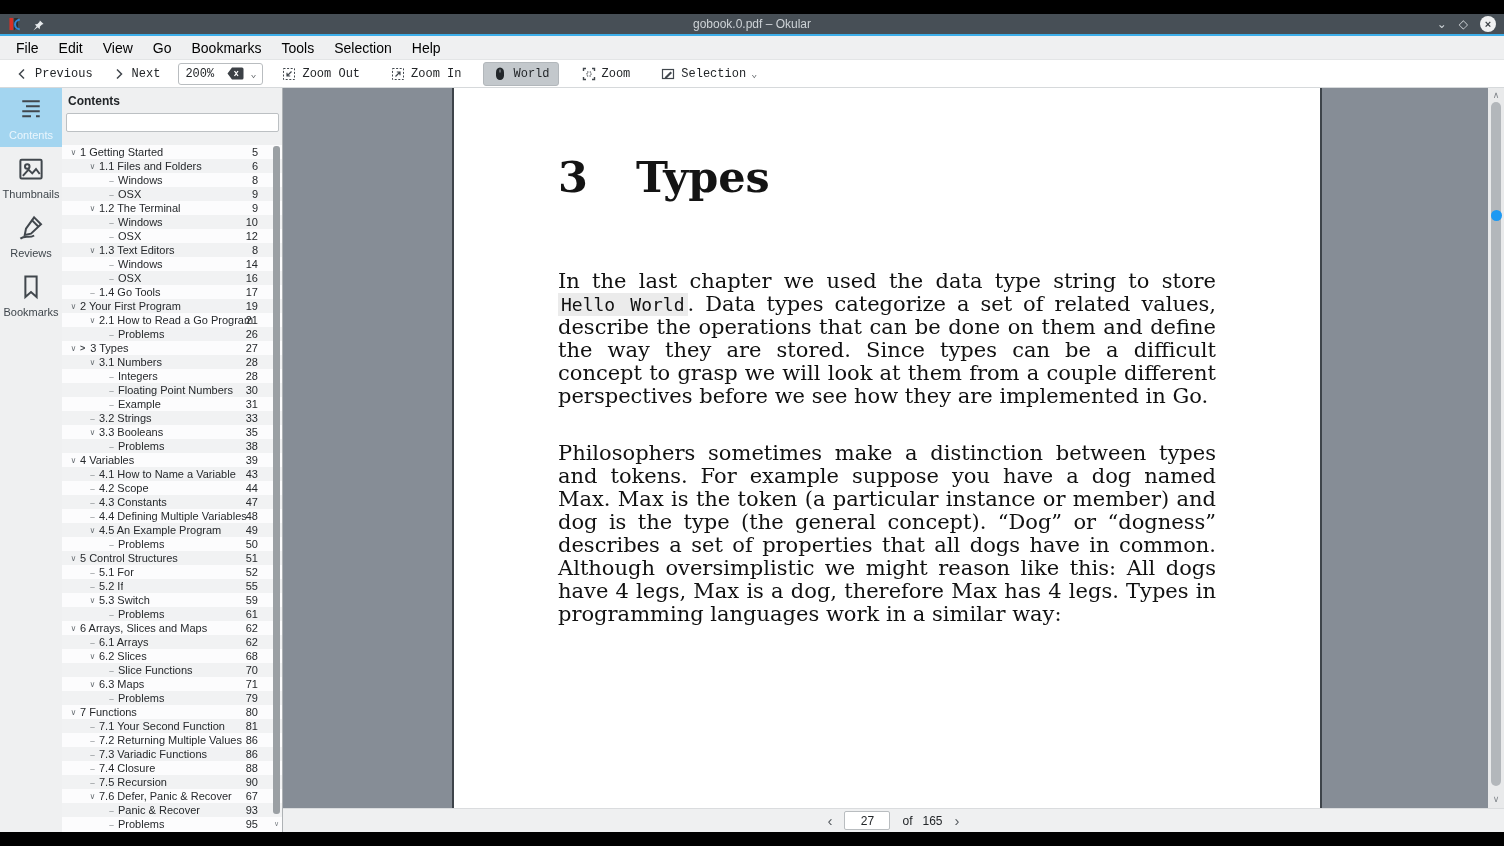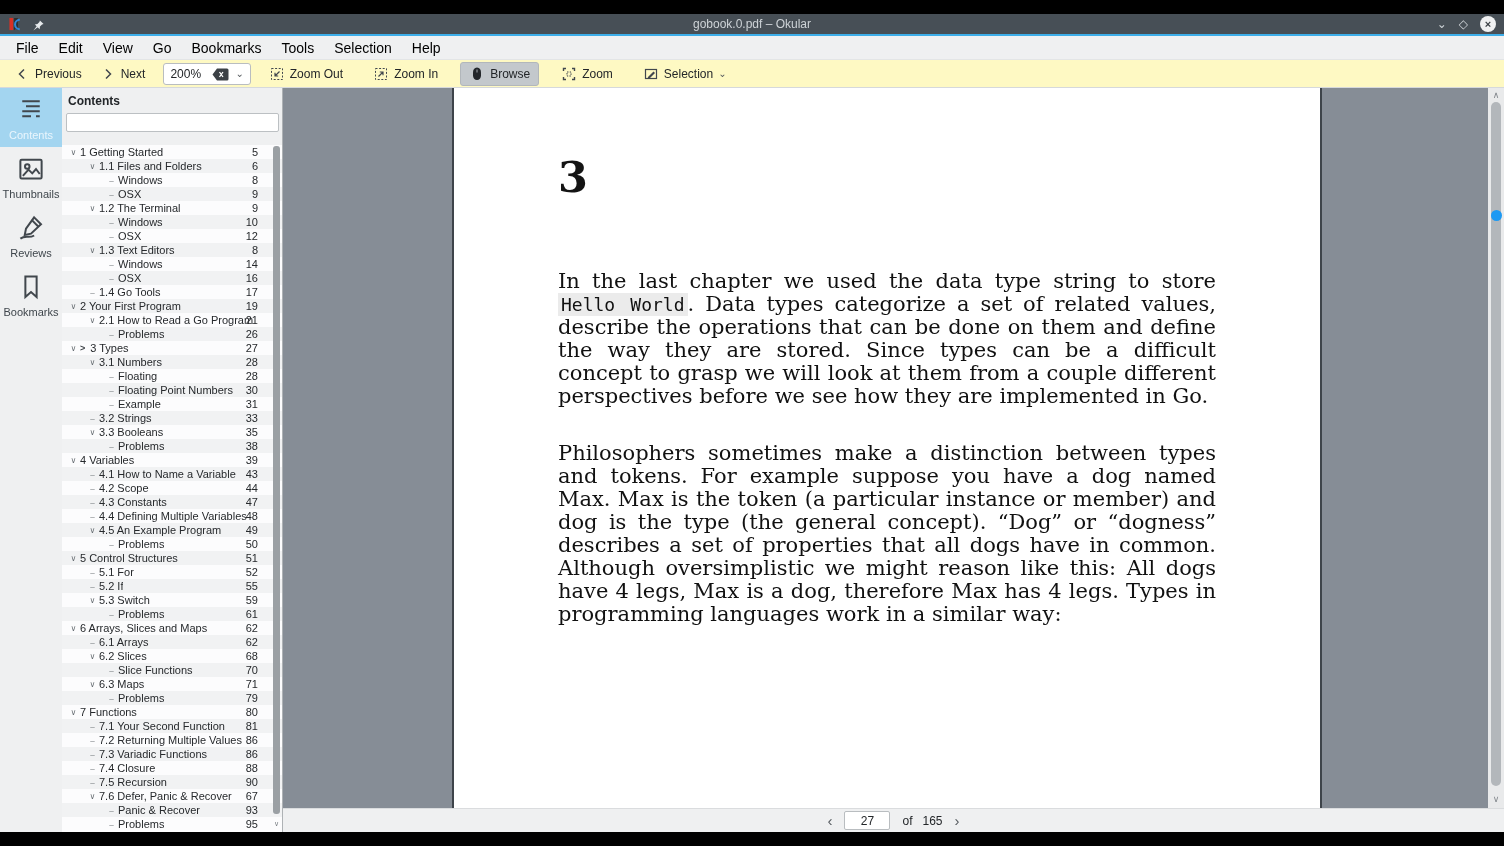--- a/index.html
+++ b/index.html
@@ -18,22 +18,22 @@
   .win-btn { color:#cdd2d6; font-size:12px; line-height:1; cursor:default; }
   .close-circle { width:16px; height:16px; border-radius:50%; background:#f0f1f2; color:#3b4045;
                   font-size:11px; font-weight:bold; display:flex; align-items:center; justify-content:center; }
 
   
   .menubar { position:absolute; left:0; top:36px; width:1504px; height:24px; background:#eff0f1;
              display:flex; align-items:center; padding-left:8px; gap:4px; border-bottom:1px solid #e3e5e6; }
   .menu-item { font-size:14px; color:#000000; padding:3px 8px; border-radius:2px; }
 
   
-  .toolbar { position:absolute; left:0; top:60px; width:1504px; height:28px; background:#fef9c3;
-             display:flex; align-items:center; padding-left:6px; gap:2px; border-bottom:1px solid #d6d9db; }
+  .toolbar { position:absolute; left:0; top:60px; width:1504px; height:28px; background:#ffffff;
+             display:flex; align-items:center; padding-left:6px; gap:2px; border-bottom:1px solid #d6d9db;font-family:Liberation Mono, monospace; }
   .tool-btn { display:flex; align-items:center; gap:5px; font-size:12px; color:#232629;
               padding:3px 8px; border-radius:3px; }
   .tool-btn.pressed { background:#c3c8cc; border:1px solid #b2b7bb; }
   .tool-sep { width:10px; }
   .icon16 { width:16px; height:16px; display:inline-block; color:#41474d; }
   .combo { display:flex; align-items:center; gap:6px; background:#fff; border:1px solid #b9bdc0;
            border-radius:3px; height:22px; padding:0 6px; margin:0 8px; }
   .combo-value { font-size:12px; color:#232629; min-width:36px; }
   .clear-glyph { width:17px; height:13px; position:relative; }
   .combo-chevron { font-size:10px; color:#555a5e; }
@@ -173,21 +173,21 @@
             <path d="M5.5 10.5 10 6 M10 9.2 V6 H6.8" fill="none" stroke="currentColor" stroke-width="1.2"></path>
           </svg></span>
       <span>Zoom In</span>
     </span>
     <span class="tool-sep"></span>
     <span class="tool-btn pressed">
       <span class="icon16"><svg viewBox="0 0 16 16" width="16" height="16">
             <path d="M8 1.5 C5.3 1.5 4 3.8 4 6.5 v3 c0 2.6 1.6 4.5 4 4.5 s4 -1.9 4 -4.5 v-3 C12 3.8 10.7 1.5 8 1.5 Z" fill="#23272b"></path>
             <path d="M8 3.5 v3" stroke="#8f959a" stroke-width="1.2"></path>
           </svg></span>
-      <span>Browse</span>
+      <span>World</span>
     </span>
     <span class="tool-sep"></span>
     <span class="tool-btn">
       <span class="icon16"><svg viewBox="0 0 16 16" width="16" height="16">
             <path d="M2.5 5 V2.5 H5 M11 2.5 h2.5 V5 M13.5 11 v2.5 H11 M5 13.5 H2.5 V11" fill="none" stroke="currentColor" stroke-width="1.4"></path>
             <rect x="6" y="6" width="4" height="4" fill="none" stroke="currentColor" stroke-width="1" stroke-dasharray="1.5 1.2"></rect>
           </svg></span>
       <span>Zoom</span>
     </span>
     <span class="tool-sep"></span>
@@ -326,21 +326,21 @@
           <span class="toc-label">3 Types</span>
           <span class="toc-page">27</span>
         </div>
         <div class="toc-row alt" style="padding-left: 24px;">
           <span class="toc-exp">∨</span>
           <span class="toc-label">3.1 Numbers</span>
           <span class="toc-page">28</span>
         </div>
         <div class="toc-row" style="padding-left: 43px;">
           <span class="toc-exp">–</span>
-          <span class="toc-label">Floating</span>
+          <span class="toc-label">Integers</span>
           <span class="toc-page">28</span>
         </div>
         <div class="toc-row alt" style="padding-left: 43px;">
           <span class="toc-exp">–</span>
           <span class="toc-label">Floating Point Numbers</span>
           <span class="toc-page">30</span>
         </div>
         <div class="toc-row" style="padding-left: 43px;">
           <span class="toc-exp">–</span>
           <span class="toc-label">Example</span>
@@ -502,20 +502,21 @@
       <div class="toc-sb-thumb"></div>
       <span class="toc-sb-arrow" style="bottom:4px;">∨</span>
     </div>
   </div>
 
   <div class="docarea">
     <div class="pdf-page">
       <div class="page-inner">
         <div class="pdf-heading">
           <span>3</span>
+          <span>Types</span>
         </div>
         <p class="pdf-para para-1"><span>In the last chapter we used the data type string to store </span><span class="code-span">Hello World</span><span>. Data types categorize a set of related values, describe the operations that can be done on them and define the way they are stored. Since types can be a difficult concept to grasp we will look at them from a couple different perspectives before we see how they are implemented in Go.</span></p>
         <p class="pdf-para para-2">Philosophers sometimes make a distinction between types and tokens. For example suppose you have a dog named Max. Max is the token (a particular instance or member) and dog is the type (the general concept). “Dog” or “dogness” describes a set of properties that all dogs have in common. Although oversimplistic we might reason like this: All dogs have 4 legs, Max is a dog, therefore Max has 4 legs. Types in programming languages work in a similar way:</p>
       </div>
     </div>
   </div>
 
   <div class="main-scrollbar">
     <span class="msb-arrow" style="top:2px;">∧</span>
     <div class="msb-thumb"></div>

